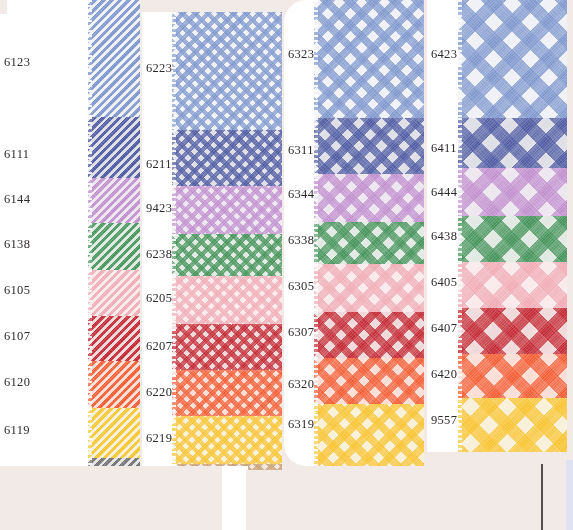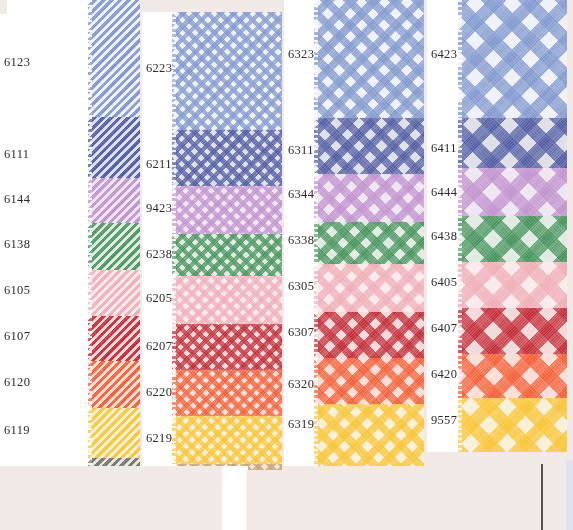--- a/index.html
+++ b/index.html
@@ -174,21 +174,21 @@
         </div>
         <div class="label" style="left: 4px; top: 420px;">6219</div>
         <div class="fabric" title="6230" style="left: 30px; width: 110px; top: 452px; height: 56px;">
           <div class="weave" style="background: repeating-linear-gradient(135deg, rgba(197, 154, 107, 0.8) 0px, rgba(197, 154, 107, 0.8) 4.5px, rgba(255, 255, 255, 0) 4.5px, rgba(255, 255, 255, 0) 9px), repeating-linear-gradient(45deg, rgba(197, 154, 107, 0.8) 0px, rgba(197, 154, 107, 0.8) 4.5px, rgba(255, 255, 255, 0) 4.5px, rgba(255, 255, 255, 0) 9px), rgb(239, 229, 219);"></div>
           <div class="noise"></div>
           <div class="edge"></div>
         </div>
         <div class="label" style="left: 4px; top: 466px;">6230</div>
       </div>
     </div>
-    <div class="column" style="left: 284px; top: 0px; width: 140px; height: 466px;">
+    <div class="column" style="left: 284px; top: 0px; width: 140px; height: 466px; border-radius: 22px;">
       <div class="col-inner">
         <div class="fabric" title="6323" style="left: 30px; width: 110px; top: 0px; height: 118px;">
           <div class="weave" style="background: repeating-linear-gradient(135deg, rgba(123, 148, 204, 0.8) 0px, rgba(123, 148, 204, 0.8) 8px, rgba(255, 255, 255, 0) 8px, rgba(255, 255, 255, 0) 16px), repeating-linear-gradient(45deg, rgba(123, 148, 204, 0.8) 0px, rgba(123, 148, 204, 0.8) 8px, rgba(255, 255, 255, 0) 8px, rgba(255, 255, 255, 0) 16px), rgb(238, 240, 246);"></div>
           <div class="noise"></div>
           <div class="edge"></div>
         </div>
         <div class="label" style="left: 4px; top: 48px;">6323</div>
         <div class="fabric" title="6311" style="left: 30px; width: 110px; top: 118px; height: 56px;">
           <div class="weave" style="background: repeating-linear-gradient(135deg, rgba(74, 86, 160, 0.8) 0px, rgba(74, 86, 160, 0.8) 8px, rgba(255, 255, 255, 0) 8px, rgba(255, 255, 255, 0) 16px), repeating-linear-gradient(45deg, rgba(74, 86, 160, 0.8) 0px, rgba(74, 86, 160, 0.8) 8px, rgba(255, 255, 255, 0) 8px, rgba(255, 255, 255, 0) 16px), rgb(220, 221, 228);"></div>
           <div class="noise"></div>

